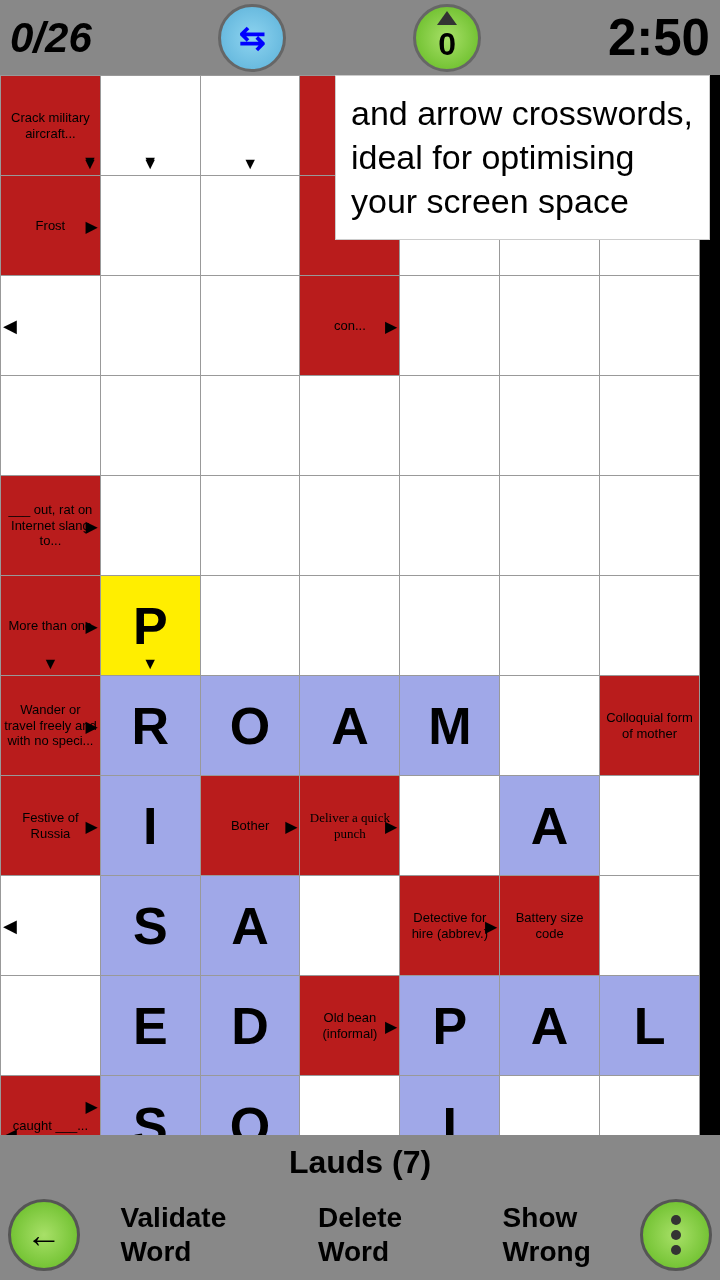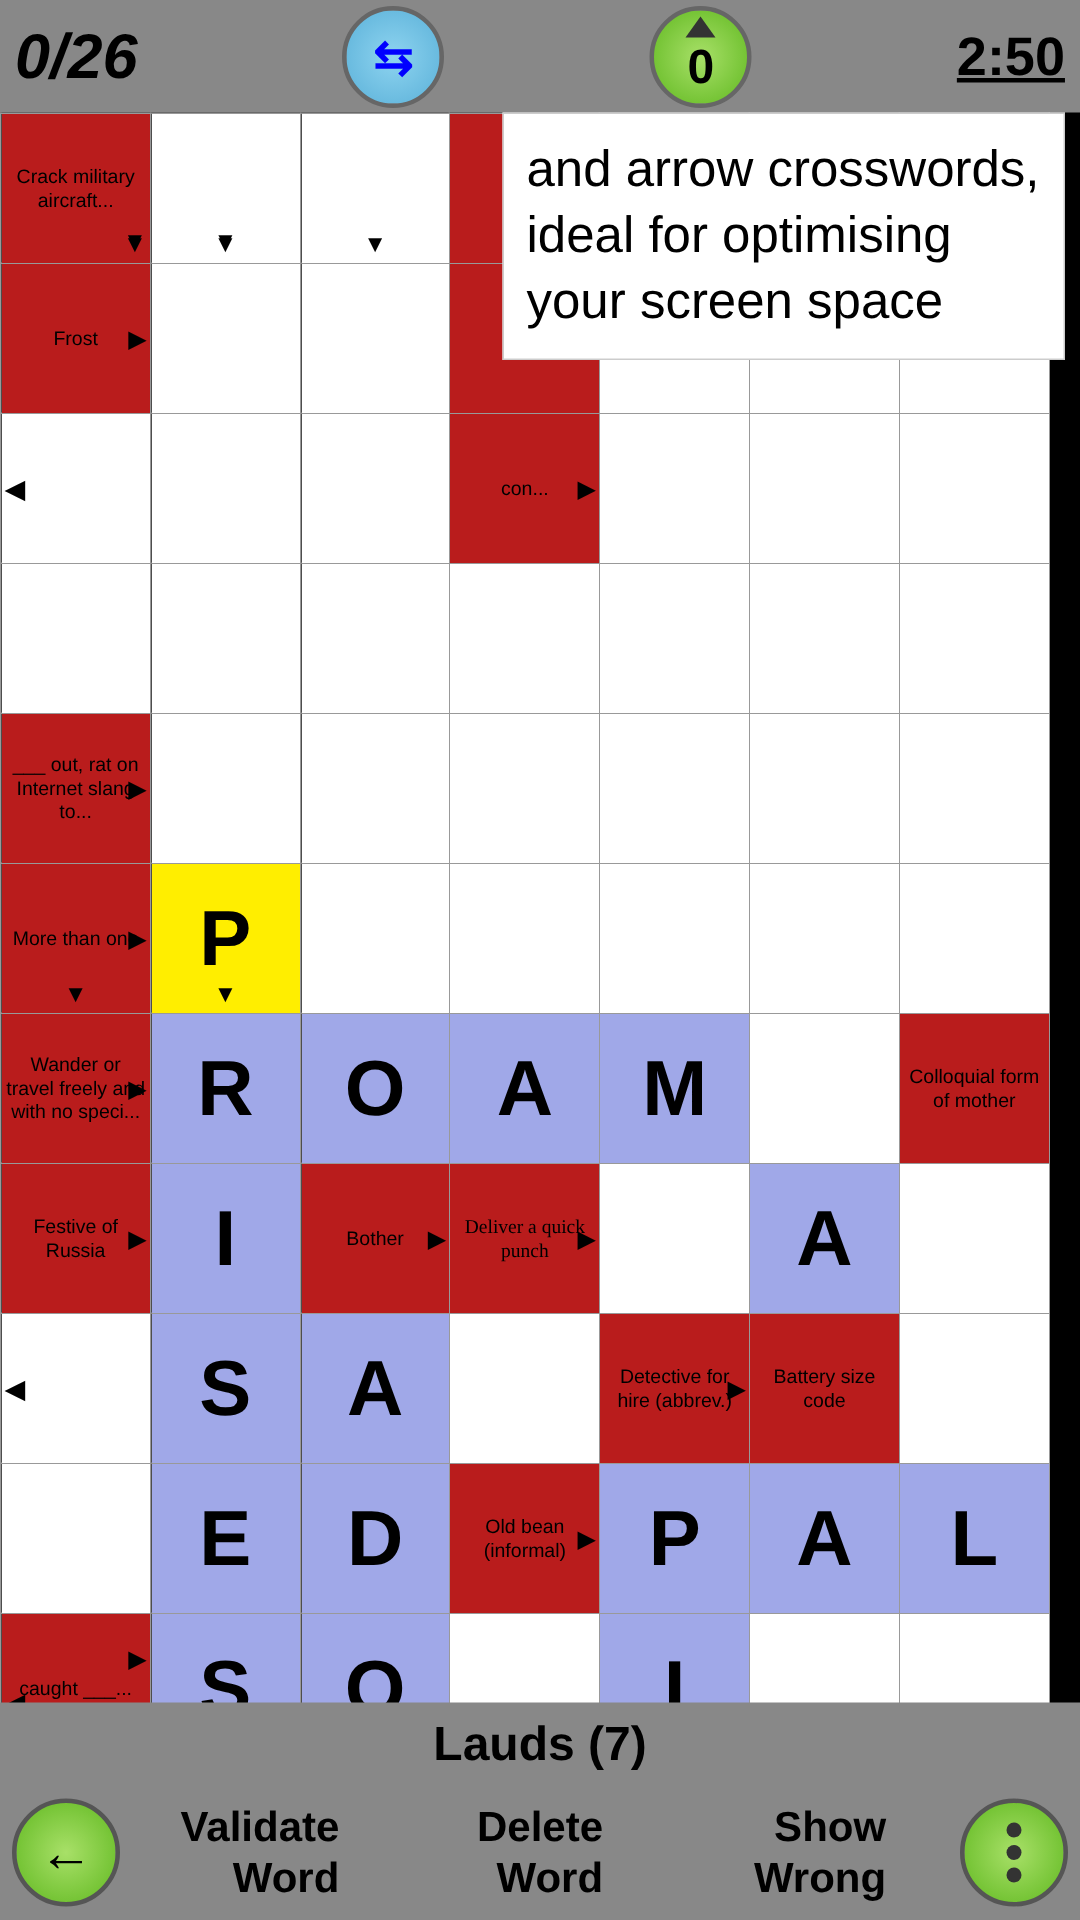--- a/index.html
+++ b/index.html
@@ -57,24 +57,23 @@
       top: 4px;
       left: 50%;
       transform: translateX(-50%);
       width: 0;
       height: 0;
       border-left: 10px solid transparent;
       border-right: 10px solid transparent;
       border-bottom: 14px solid #333;
     }
     .timer-display {
-      font-size: 36px;
-      font-weight: bold;
-      color: #000;
-      text-decoration: underline;
+      font-size: 51px;
+      font-weight: bold;
+      color: #000;
     }
 
     
     #tooltip {
       position: absolute;
       top: 75px;
       left: 335px;
       width: 375px;
       background: #fff;
       border: 1px solid #ccc;
@@ -185,21 +184,21 @@
       height: 72px;
       background: transparent;
       border: none;
       display: flex;
       align-items: center;
       justify-content: center;
       font-size: 28px;
       font-weight: bold;
       color: #000;
       cursor: pointer;
-      text-align: right;
+      text-align: left;
       line-height: 1.2;
     }
 
     .back-arrow {
       font-size: 36px;
       color: #000;
     }
 
     .dots-icon {
       display: flex;

